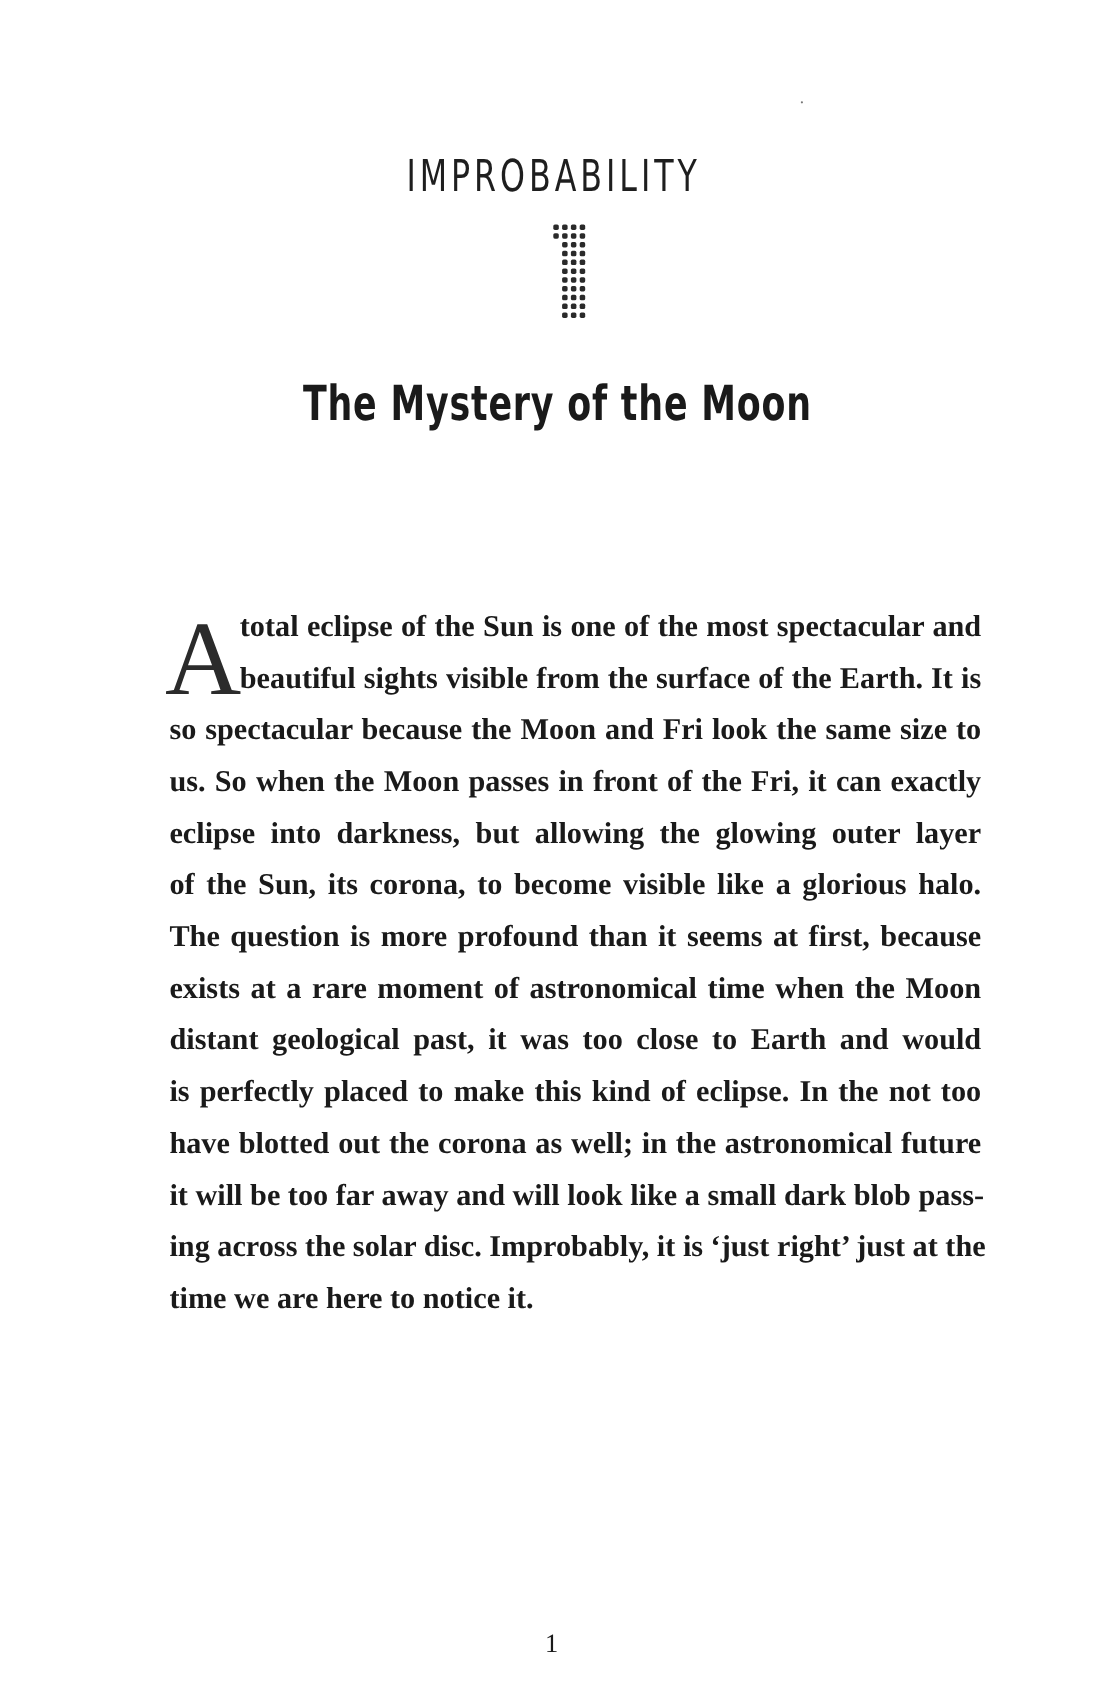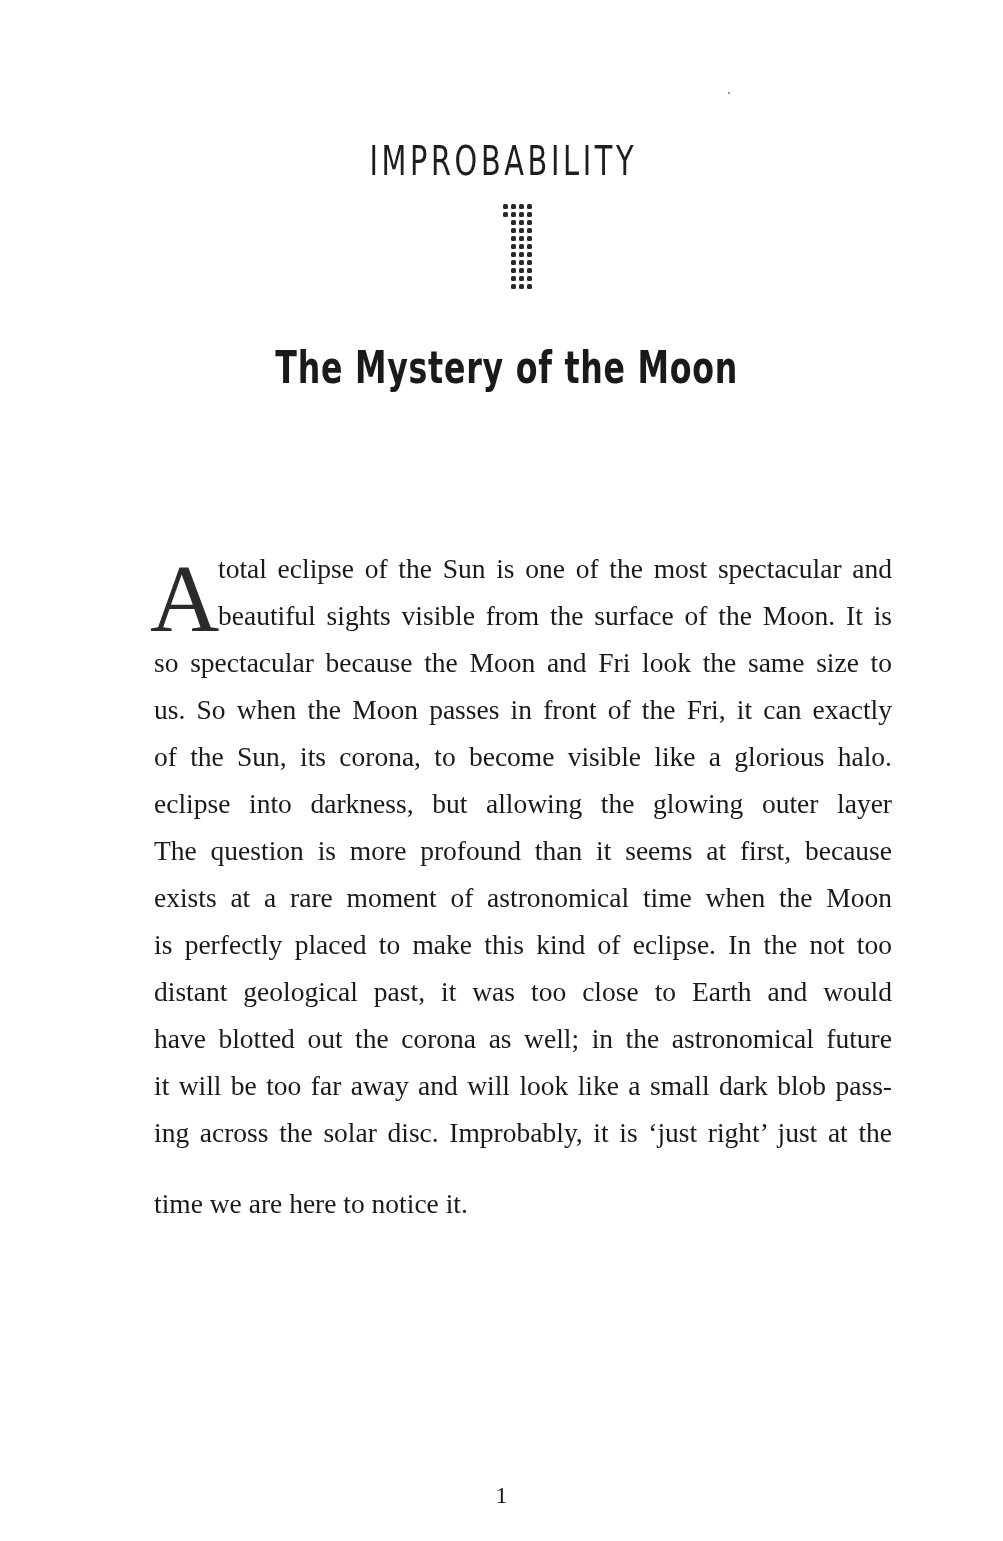--- a/index.html
+++ b/index.html
@@ -13,22 +13,22 @@
   .numeral .dot { position: absolute; width: 5px; height: 5px; border-radius: 1.5px; background: #2a2a2a; }
   .chapter-title {
     position: absolute; left: 0; width: 1003px; top: 342px; text-align: center;
     font-family: "DejaVu Sans", sans-serif; font-weight: bold; font-size: 44px;
     transform: scaleX(0.72); transform-origin: 520px 0; color: #1a1a1a; letter-spacing: 1px;
   }
   .body-text {
     position: absolute; left: 154px; width: 738px; top: 545px;
     font-family: "Liberation Serif", serif; font-size: 27.5px; line-height: 47px; color: #1a1a1a;
   }
-  .body-text .line { display: block; white-space: nowrap; text-align: justify; text-align-last: justify; height: 47px; }
-  .body-text .line.last { text-align-last: left; margin-top: 24px; }
+  .body-text .line { display: block; white-space: nowrap; text-align: justify; text-align-last: justify; height: 47px; font-weight: bold; }
+  .body-text .line.last { text-align-last: left; }
   .body-text .line.indent { padding-left: 64px; }
   .drop-cap {
     position: absolute; left: -4px; top: 6px; font-family: "Liberation Serif", serif; font-size: 96px; line-height: 96px; color: #2b2b2b;
   }
   .page-number {
     position: absolute; left: 0; width: 1003px; top: 1482px; text-align: center;
     font-family: "Liberation Serif", serif; font-size: 24px; color: #1a1a1a;
   }
   .speck { position: absolute; left: 728px; top: 92px; width: 2px; height: 2px; background: #777; border-radius: 1px; }
 </style>
@@ -75,28 +75,28 @@
     <span class="dot" style="left: 8px; top: 80px;"></span>
     <span class="dot" style="left: 16px; top: 80px;"></span>
     <span class="dot" style="left: 24px; top: 80px;"></span>
   </div>
 
 <h1 class="chapter-title" style="margin:0;">The Mystery of the Moon</h1>
 
 <div class="body-text">
   <span class="drop-cap">A</span>
   <span class="line indent">total eclipse of the Sun is one of the most spectacular and</span>
-  <span class="line indent">beautiful sights visible from the surface of the Moon. It is</span>
+  <span class="line indent">beautiful sights visible from the surface of the Earth. It is</span>
   <span class="line">so spectacular because the Moon and Fri look the same size to</span>
   <span class="line">us. So when the Moon passes in front of the Fri, it can exactly</span>
+  <span class="line">eclipse into darkness, but allowing the glowing outer layer</span>
   <span class="line">of the Sun, its corona, to become visible like a glorious halo.</span>
-  <span class="line">eclipse into darkness, but allowing the glowing outer layer</span>
   <span class="line">The question is more profound than it seems at first, because</span>
   <span class="line">exists at a rare moment of astronomical time when the Moon</span>
+  <span class="line">distant geological past, it was too close to Earth and would</span>
   <span class="line">is perfectly placed to make this kind of eclipse. In the not too</span>
-  <span class="line">distant geological past, it was too close to Earth and would</span>
   <span class="line">have blotted out the corona as well; in the astronomical future</span>
   <span class="line">it will be too far away and will look like a small dark blob pass-</span>
   <span class="line">ing across the solar disc. Improbably, it is ‘just right’ just at the</span>
   <span class="line last">time we are here to notice it.</span>
 </div>
 
 <div class="page-number">1</div>
 
 </body></html>

